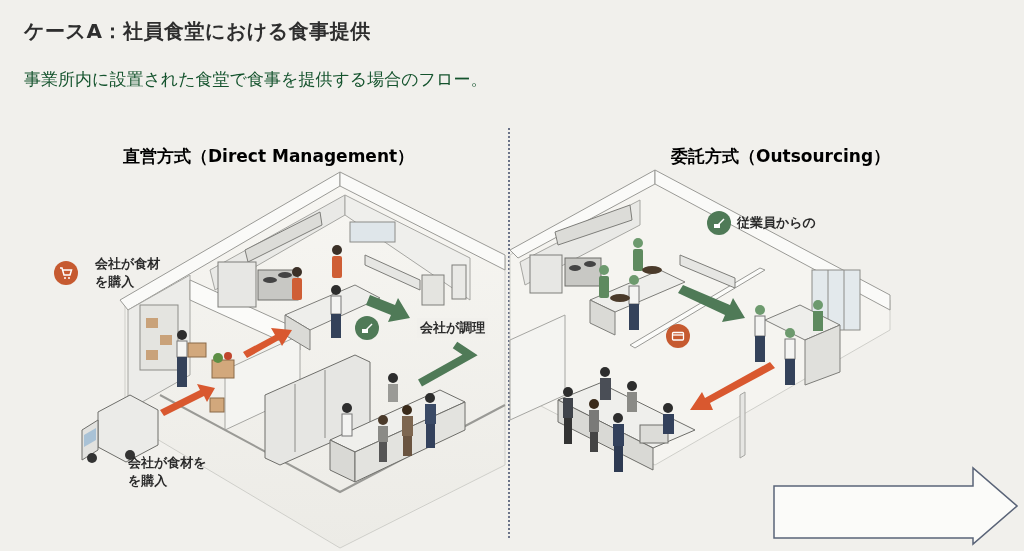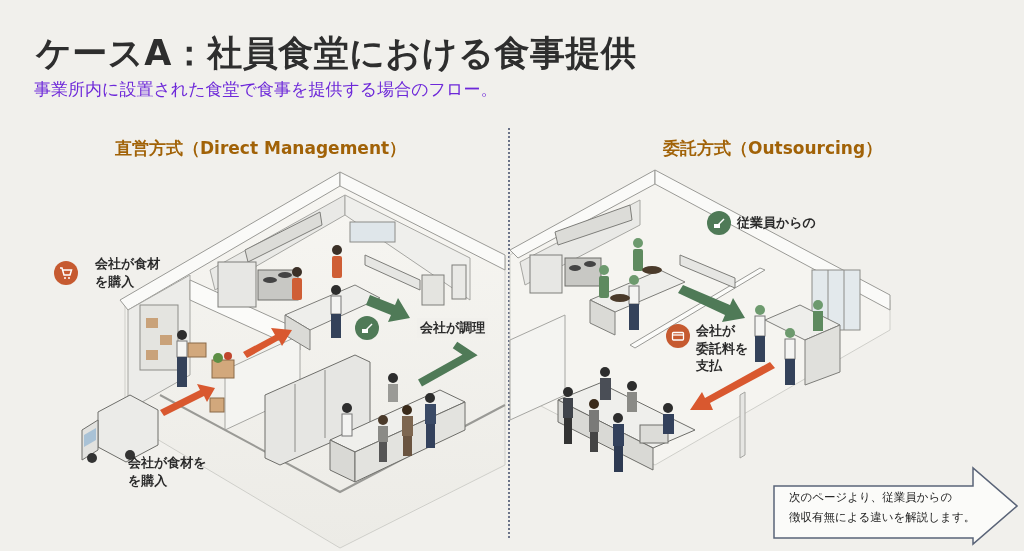--- a/index.html
+++ b/index.html
@@ -5,30 +5,30 @@
   html, body { margin: 0; padding: 0; }
   body {
     width: 1024px; height: 551px; overflow: hidden;
     background: #f1f0ec;
     font-family: "DejaVu Sans", "Liberation Sans", sans-serif;
     color: #2b2b2b;
     position: relative;
   }
   .title {
     position: absolute; left: 20px; top: 14px;
-    font-size: 35px; font-weight: bold; letter-spacing: 0.5px; color: #2e2e2e;
-    margin: 16px;
+    font-size: 20px; font-weight: bold; letter-spacing: 0.5px; color: #2e2e2e;
+    margin: 4px;
   }
   .subtitle {
     position: absolute; left: 20px; top: 64px;
-    font-size: 17px; color: #6d28d9; margin: 14px;
+    font-size: 17px; color: #14532d; margin: 4px;
   }
   .section-heading {
     position: absolute; top: 133px;
-    font-size: 17px; font-weight: bold; color: #a16207; margin: 4px;
+    font-size: 17px; font-weight: bold; color: #000000; margin: 12px;
     white-space: nowrap;
   }
   .heading-left { left: 111px; }
   .heading-right { left: 659px; }
   .divider {
     position: absolute; left: 508px; top: 128px; width: 0; height: 410px;
     border-left: 2px dotted #6b7388;
   }
   svg.scene { position: absolute; left: 0; top: 0; }
   .label {
@@ -313,24 +313,19 @@
   <span class="txt">従業員からの</span>
 </div>
 
 <div class="label" style="left:666px; top:322px; align-items:flex-start;">
   <span class="badge orange" style="margin-top:2px;">
     <svg width="14" height="14" viewBox="0 0 14 14">
         <rect x="1.5" y="3.5" width="11" height="7.5" rx="1" fill="none" stroke="#fff" stroke-width="1.3"></rect>
         <line x1="1.5" y1="6" x2="12.5" y2="6" stroke="#fff" stroke-width="1.3"></line>
       </svg>
   </span>
-  <span class="txt">会社が
-委託料を
-支払</span>
 </div>
 
 <div class="next-box">
   <svg width="245" height="80" viewBox="0 0 245 80">
     <polygon points="1,20 200,20 200,2 244,40 200,78 200,72 1,72" fill="#fbfbf9" stroke="#5a6478" stroke-width="1.5"></polygon>
   </svg>
-  <div class="next-text">次のページより、従業員からの
-徴収有無による違いを解説します。</div>
 </div>
 
 </body></html>

